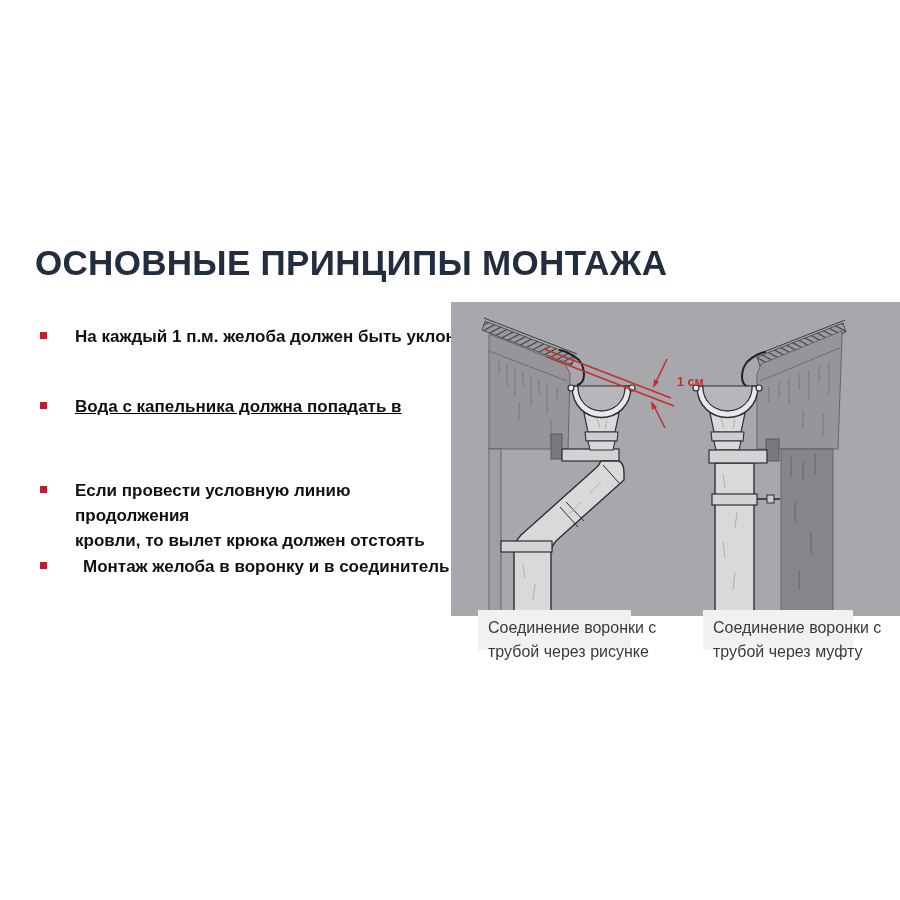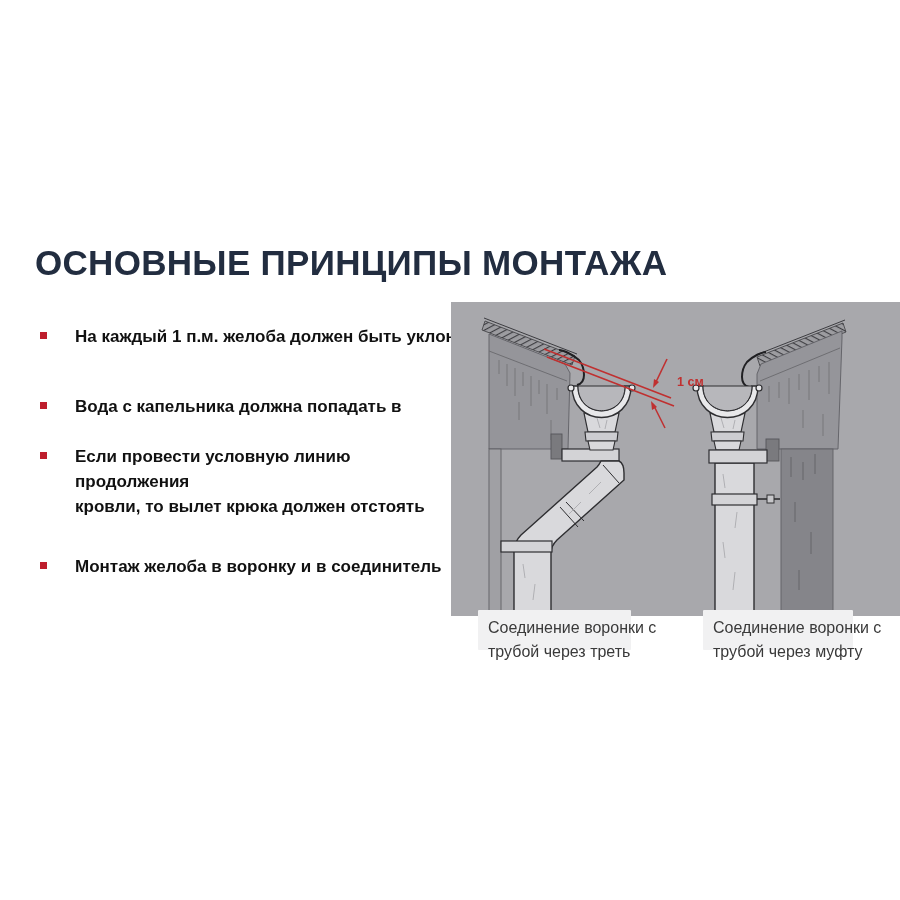--- a/index.html
+++ b/index.html
@@ -4,21 +4,21 @@
 <style>
   html,body{margin:0;padding:0;}
   body{background:#e8e8e8;font-family:"Liberation Sans", sans-serif;}
   .page{position:relative;width:900px;height:900px;background:#ffffff;overflow:hidden;margin:0 auto;}
   .title{position:absolute;left:35px;top:243px;font-size:35px;font-weight:800;letter-spacing:.3px;color:#222d40;white-space:nowrap;}
   .bullets{position:absolute;left:35px;top:0;width:415px;}
   .bullet{position:absolute;left:0;display:flex;align-items:flex-start;}
   .bullet .marker{flex:0 0 auto;width:7px;height:7px;background:#be1e2d;margin:8px 28px 0 5px;}
   .bullet .text{font-size:17px;line-height:25px;font-weight:700;color:#111111;width:385px;}
   .bullet .text span{display:block;}
-  .b1{top:324px;} .b2{top:394px;} .b3{top:444px;} .b4{top:554px;}
+  .b1{top:324px;} .b2{top:394px;text-decoration:underline;} .b3{top:478px;} .b4{top:554px;gap:8px;}
   .panel{position:absolute;left:451px;top:302px;width:429px;height:314px;background:#a8a8ac;padding-left:22px;}
   .panel svg{position:absolute;left:0;top:0;}
   .caption{position:absolute;background:#f1f1f2;color:#3a3a3a;font-size:16px;line-height:1.5;
            padding:6px 10px;box-sizing:border-box;border-radius:1px;}
   .caption span{display:block;white-space:nowrap;}
   .cap-left{left:27px;top:308px;width:153px;height:40px;}
   .cap-right{left:252px;top:308px;width:150px;height:40px;}
 </style>
 </head>
 <body>
@@ -188,21 +188,21 @@
         <line x1="216" y1="57" x2="204" y2="82" stroke="#c03030" stroke-width="1.6"></line>
         <polygon points="202,86 208,80 203,77" fill="#c03030"></polygon>
         <line x1="214" y1="126" x2="202" y2="102" stroke="#c03030" stroke-width="1.6"></line>
         <polygon points="200,99 206,105 201,108" fill="#c03030"></polygon>
         <text x="226" y="84" font-size="12.5" font-weight="600" fill="#c03030" font-family="Liberation Sans, sans-serif">1 см</text>
       </g>
     </svg>
 
     <div class="caption cap-left">
       <span>Соединение воронки с</span>
-      <span>трубой через треть</span>
+      <span>трубой через рисунке</span>
     </div>
     <div class="caption cap-right">
       <span>Соединение воронки с</span>
       <span>трубой через муфту</span>
     </div>
   </div>
 
 </div>
 
 </body></html>

